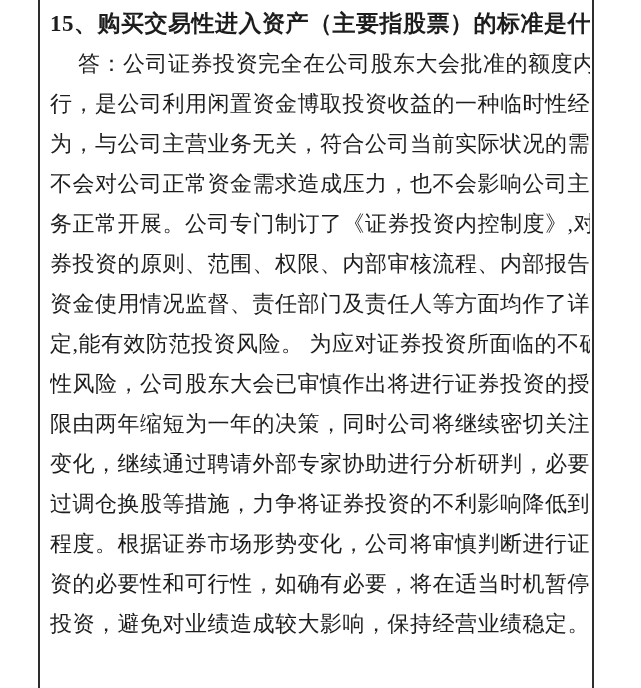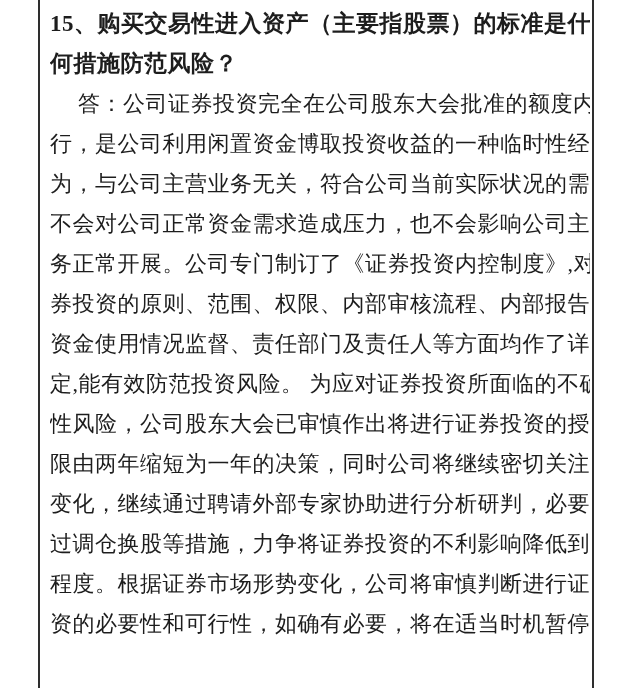--- a/index.html
+++ b/index.html
@@ -54,34 +54,34 @@
 <div class="page">
 
   <div class="vline vline-left"></div>
 
   <div class="vline vline-right"></div>
 
   <div class="content">
 
     <div class="question-title">
         <div class="line">15、购买交易性进入资产（主要指股票）的标准是什么，有</div>
-        <div class="line">何措施防范风险？</div>
       </div>
 
     <div class="answer-paragraph">
         <div class="line">答：公司证券投资完全在公司股东大会批准的额度内进</div>
         <div class="line">行，是公司利用闲置资金博取投资收益的一种临时性经营行</div>
         <div class="line">为，与公司主营业务无关，符合公司当前实际状况的需要，</div>
         <div class="line">不会对公司正常资金需求造成压力，也不会影响公司主营业</div>
         <div class="line">务正常开展。公司专门制订了《证券投资内控制度》,对证</div>
         <div class="line">券投资的原则、范围、权限、内部审核流程、内部报告程序、</div>
         <div class="line">资金使用情况监督、责任部门及责任人等方面均作了详细规</div>
         <div class="line">定,能有效防范投资风险。 为应对证券投资所面临的不确定</div>
         <div class="line">性风险，公司股东大会已审慎作出将进行证券投资的授权期</div>
         <div class="line">限由两年缩短为一年的决策，同时公司将继续密切关注市场</div>
         <div class="line">变化，继续通过聘请外部专家协助进行分析研判，必要时通</div>
         <div class="line">过调仓换股等措施，力争将证券投资的不利影响降低到最小</div>
         <div class="line">程度。根据证券市场形势变化，公司将审慎判断进行证券投</div>
         <div class="line">资的必要性和可行性，如确有必要，将在适当时机暂停证券</div>
+        <div class="line">投资，避免对业绩造成较大影响，保持经营业绩稳定。</div>
       </div>
 
   </div>
 </div>
 
 </body></html>

